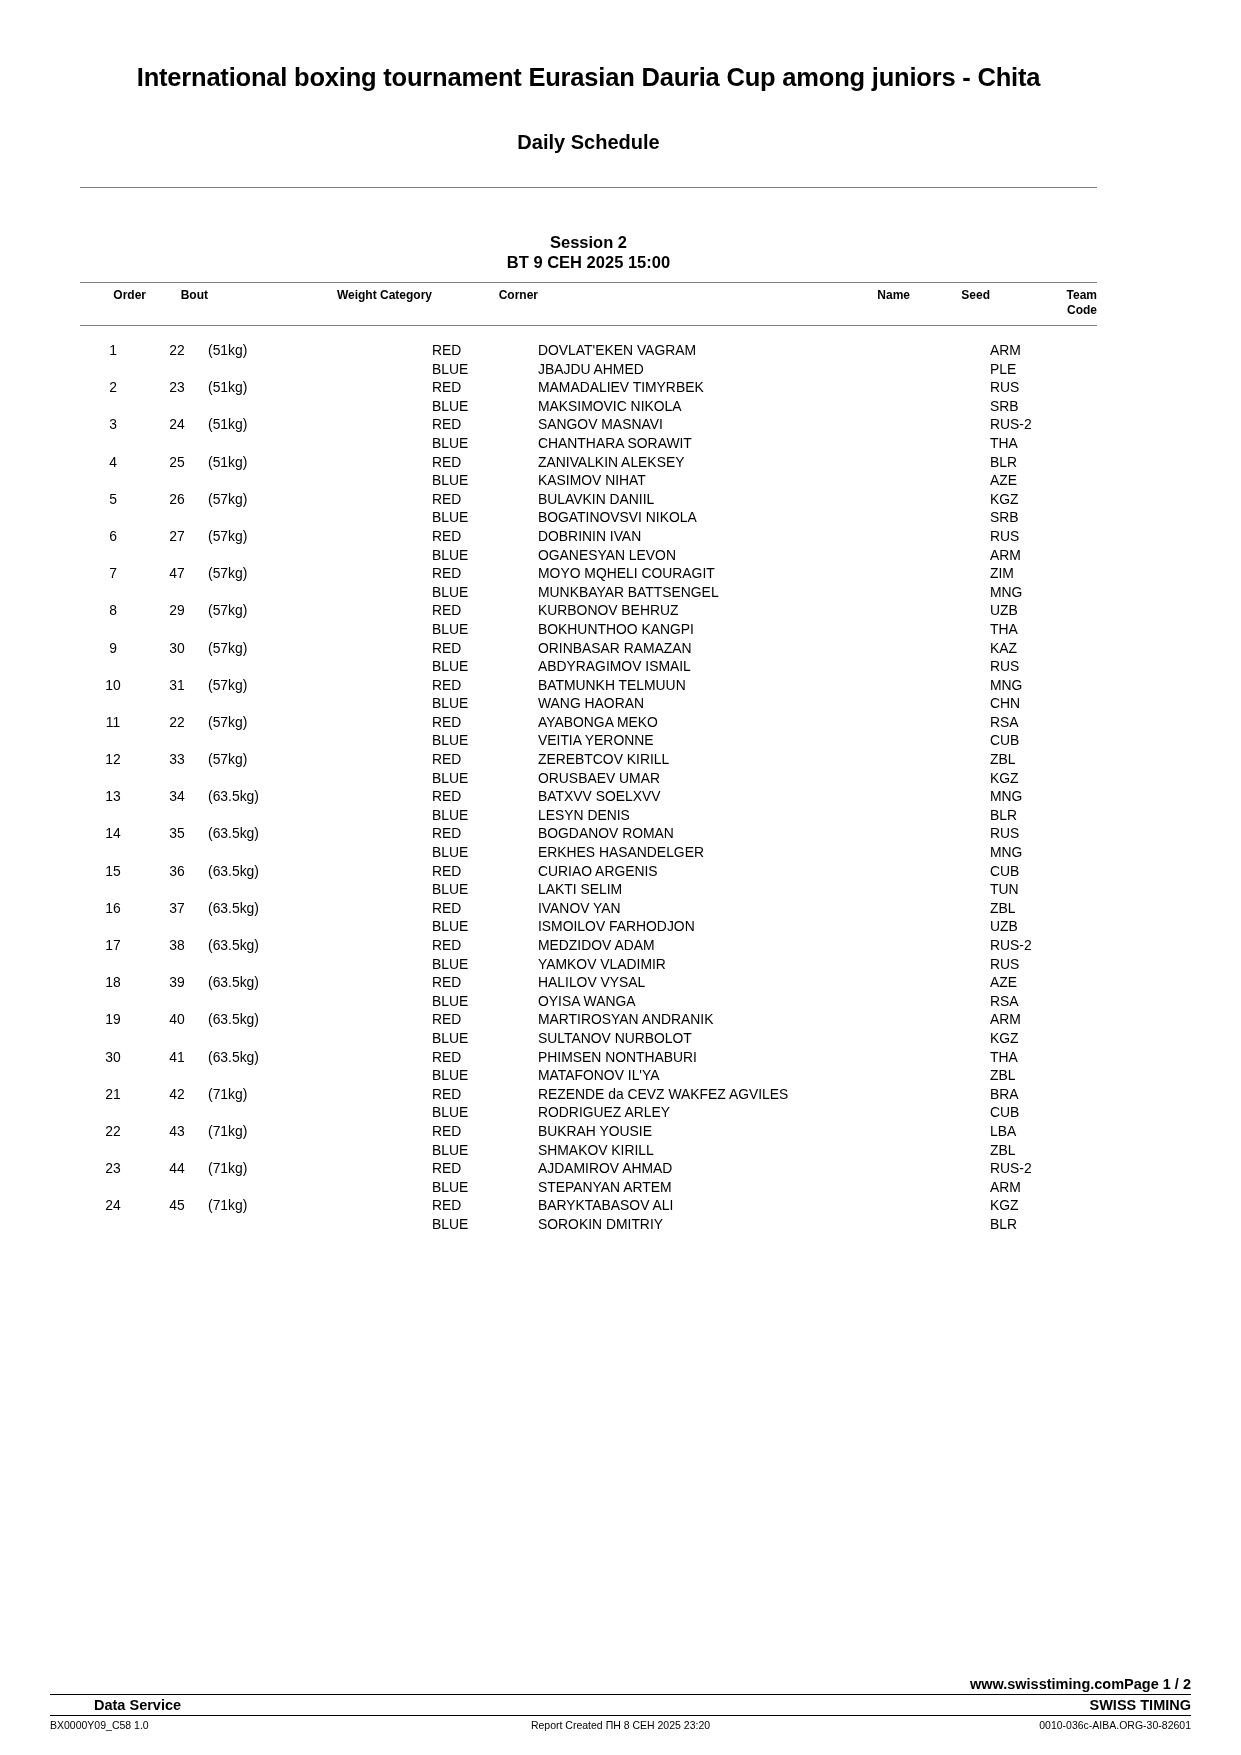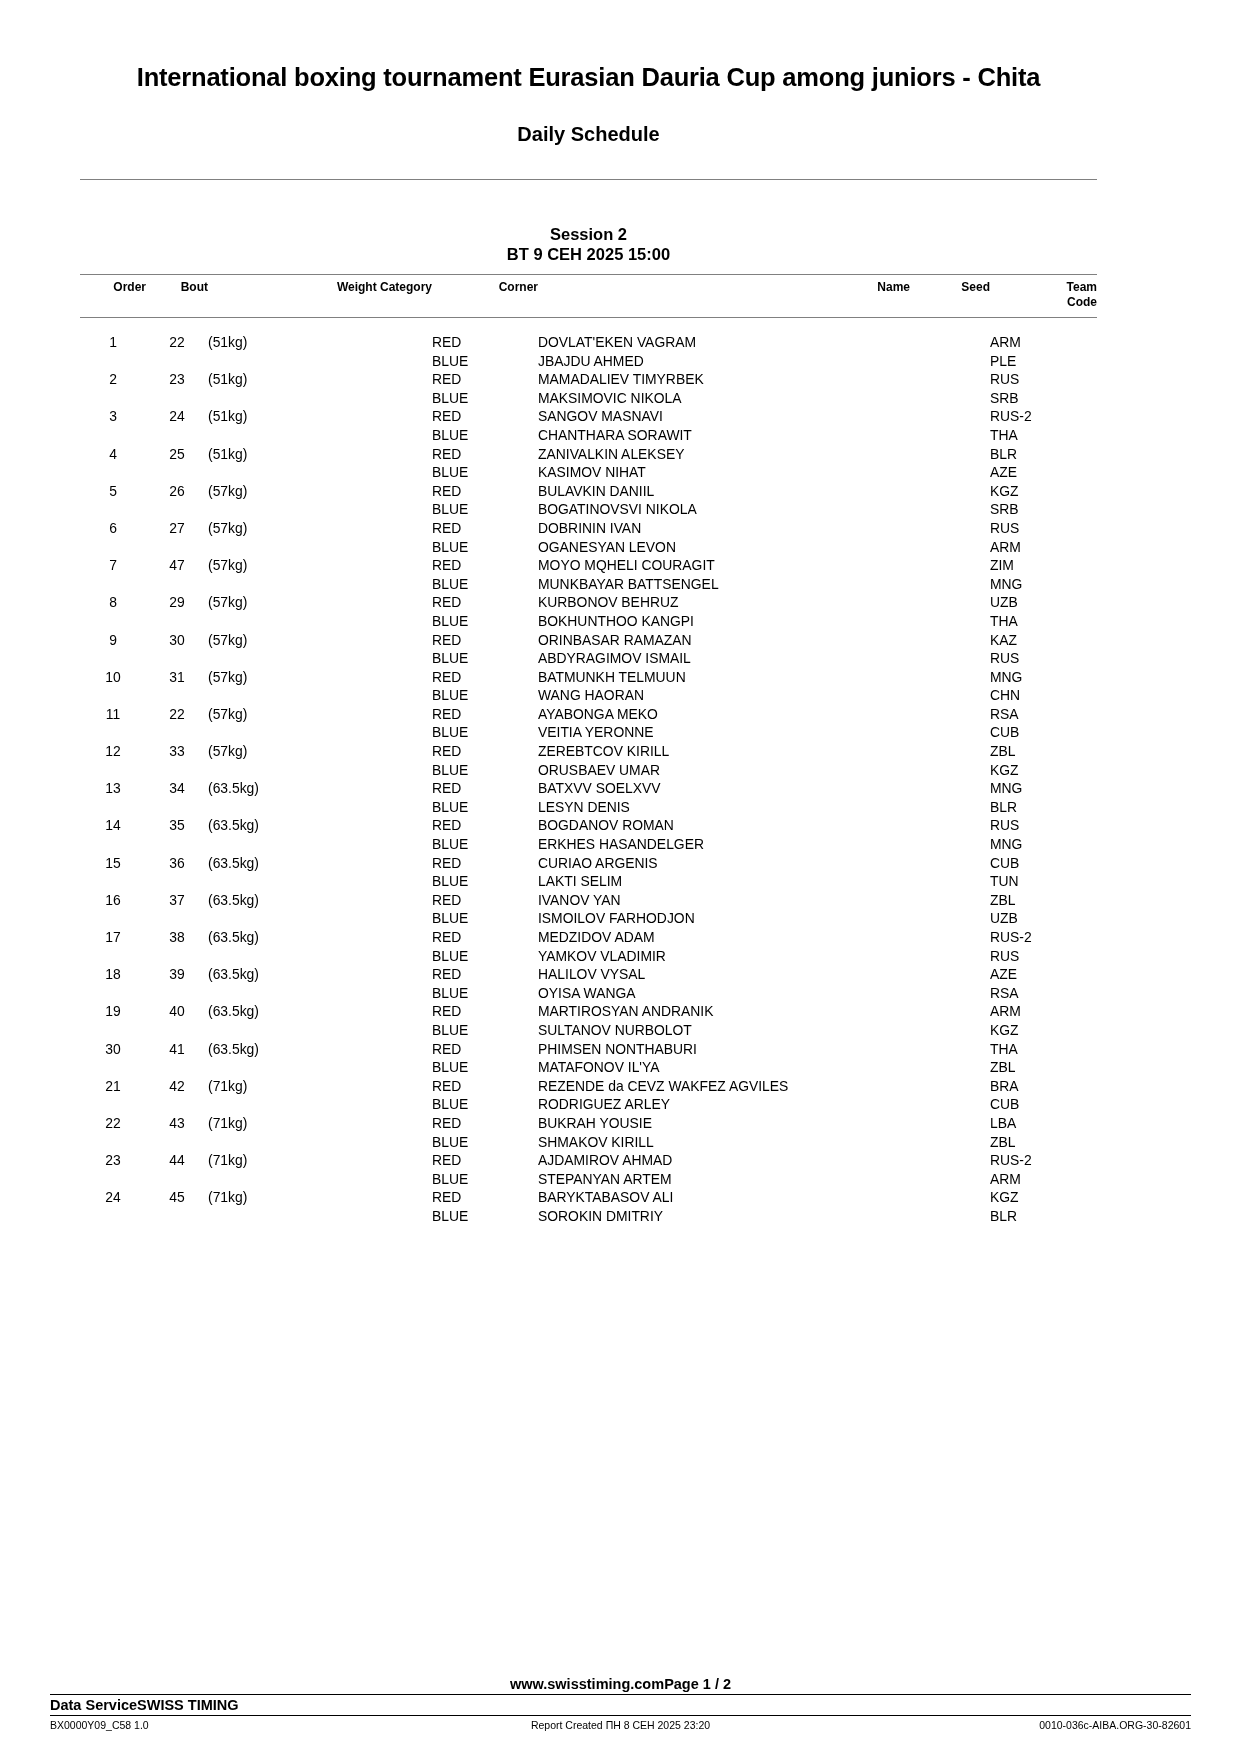--- a/index.html
+++ b/index.html
@@ -29,21 +29,21 @@
     font-size: 25.5px;
     font-weight: bold;
     letter-spacing: -0.2px;
     margin: 0;
     padding-top: 63px;
   }
   .doc-subtitle {
     text-align: center;
     font-size: 20px;
     font-weight: bold;
-    margin: 4px;
+    margin: 12px;
     padding-top: 27px;
   }
   .header-rule {
     margin: 0 auto;
     margin-top: 33px;
     width: 1017px;
     border-top: 1.2px solid #808080;
   }
 
   
@@ -109,37 +109,38 @@
   
   .footer {
     position: absolute;
     left: 50px;
     right: 50px;
     bottom: 24px;
     width: 1141px;
   }
   .footer-row1 {
     display: flex;
-    justify-content: center;
+    justify-content: flex-end;
     align-items: flex-end;
     font-size: 14.5px;
     font-weight: bold;
     padding-bottom: 2px;
   }
   .footer-rule {
     border-top: 1.6px solid #000000;
   }
   .footer-row2 {
     display: flex;
-    justify-content: flex-start;
+    justify-content: space-between;
     align-items: flex-end;
     font-size: 14.5px;
     font-weight: bold;
     padding-top: 2px;
     padding-bottom: 2px;
+    margin-left: 44px;
   }
   .footer-row3 {
     display: flex;
     justify-content: space-between;
     align-items: flex-start;
     font-size: 10.5px;
     padding-top: 3px;
     position: relative;
     gap: 32px;
   }

